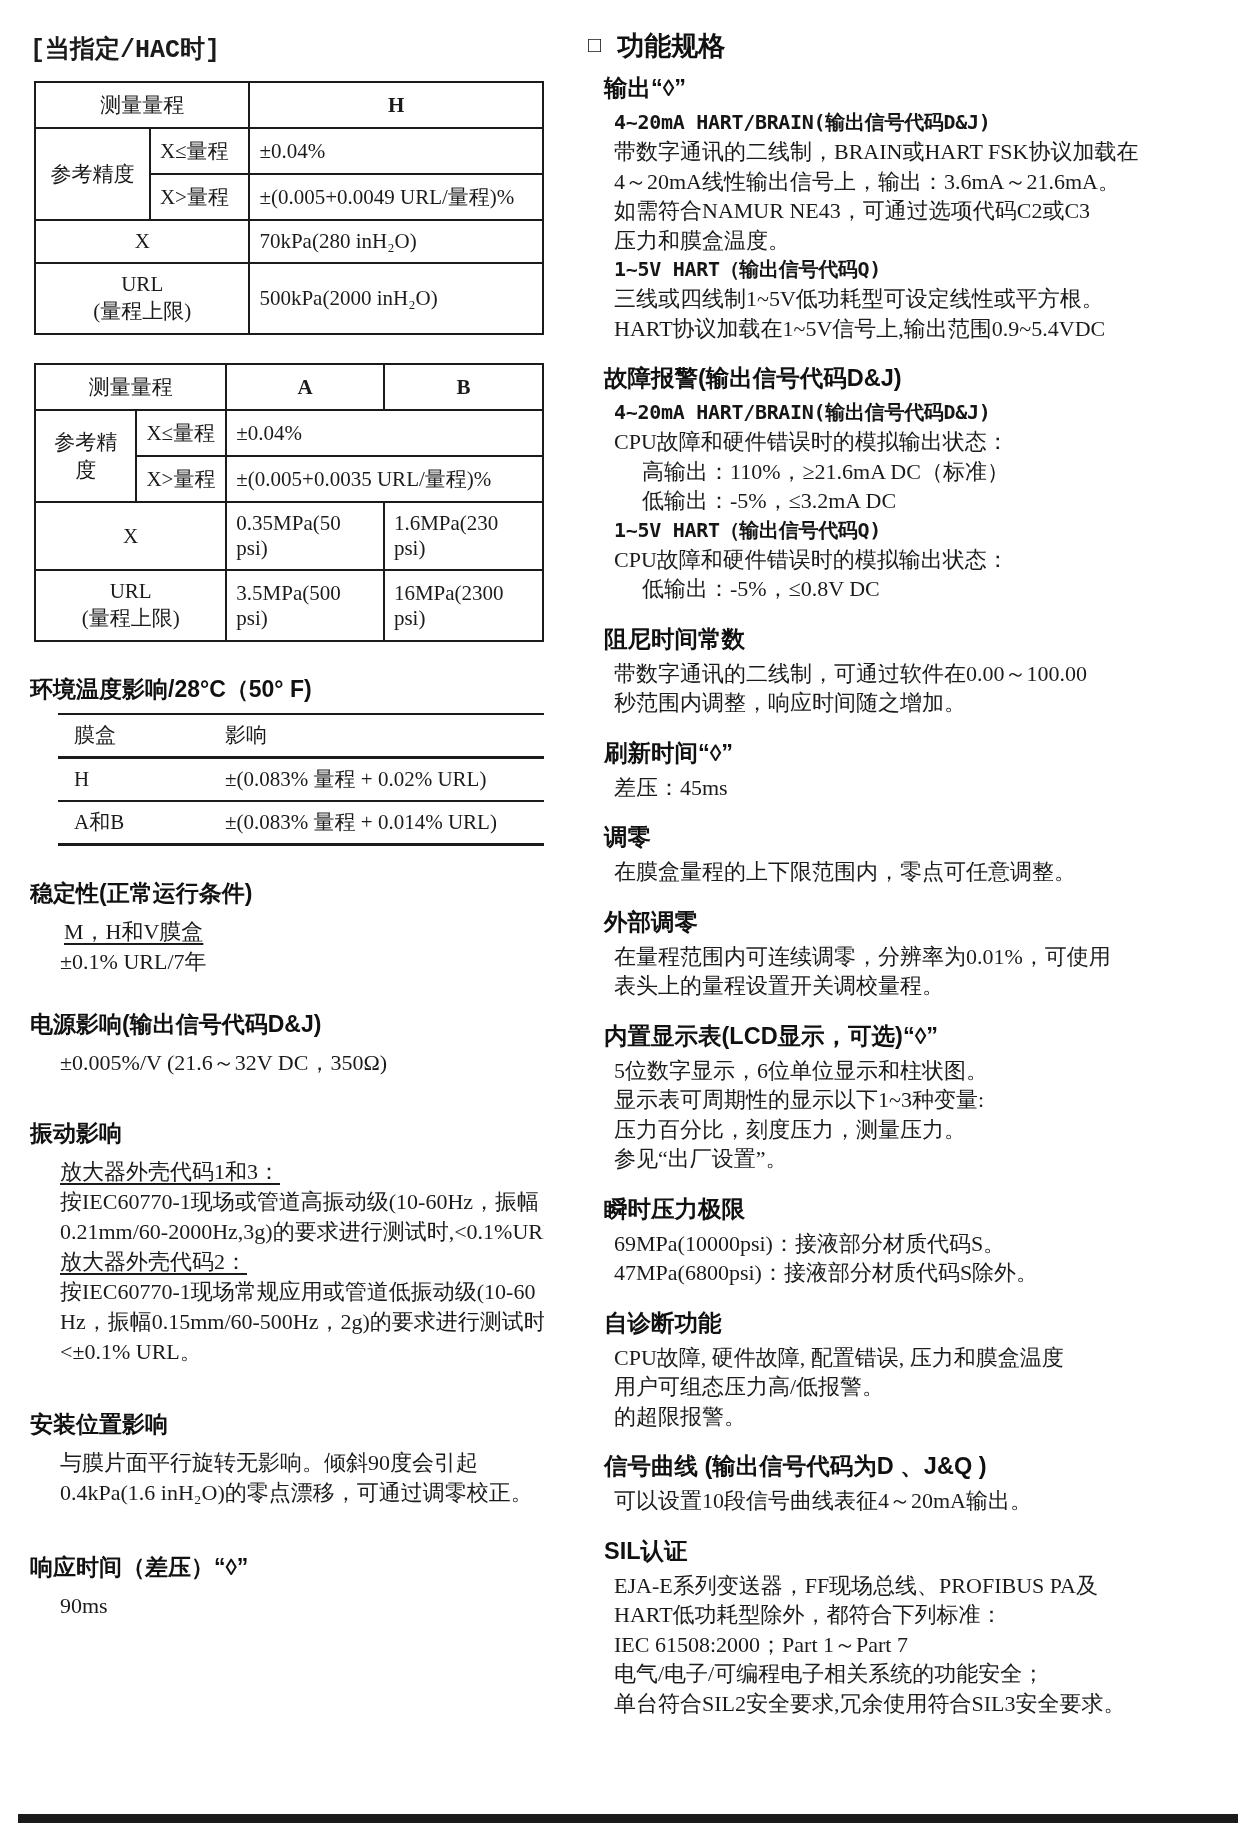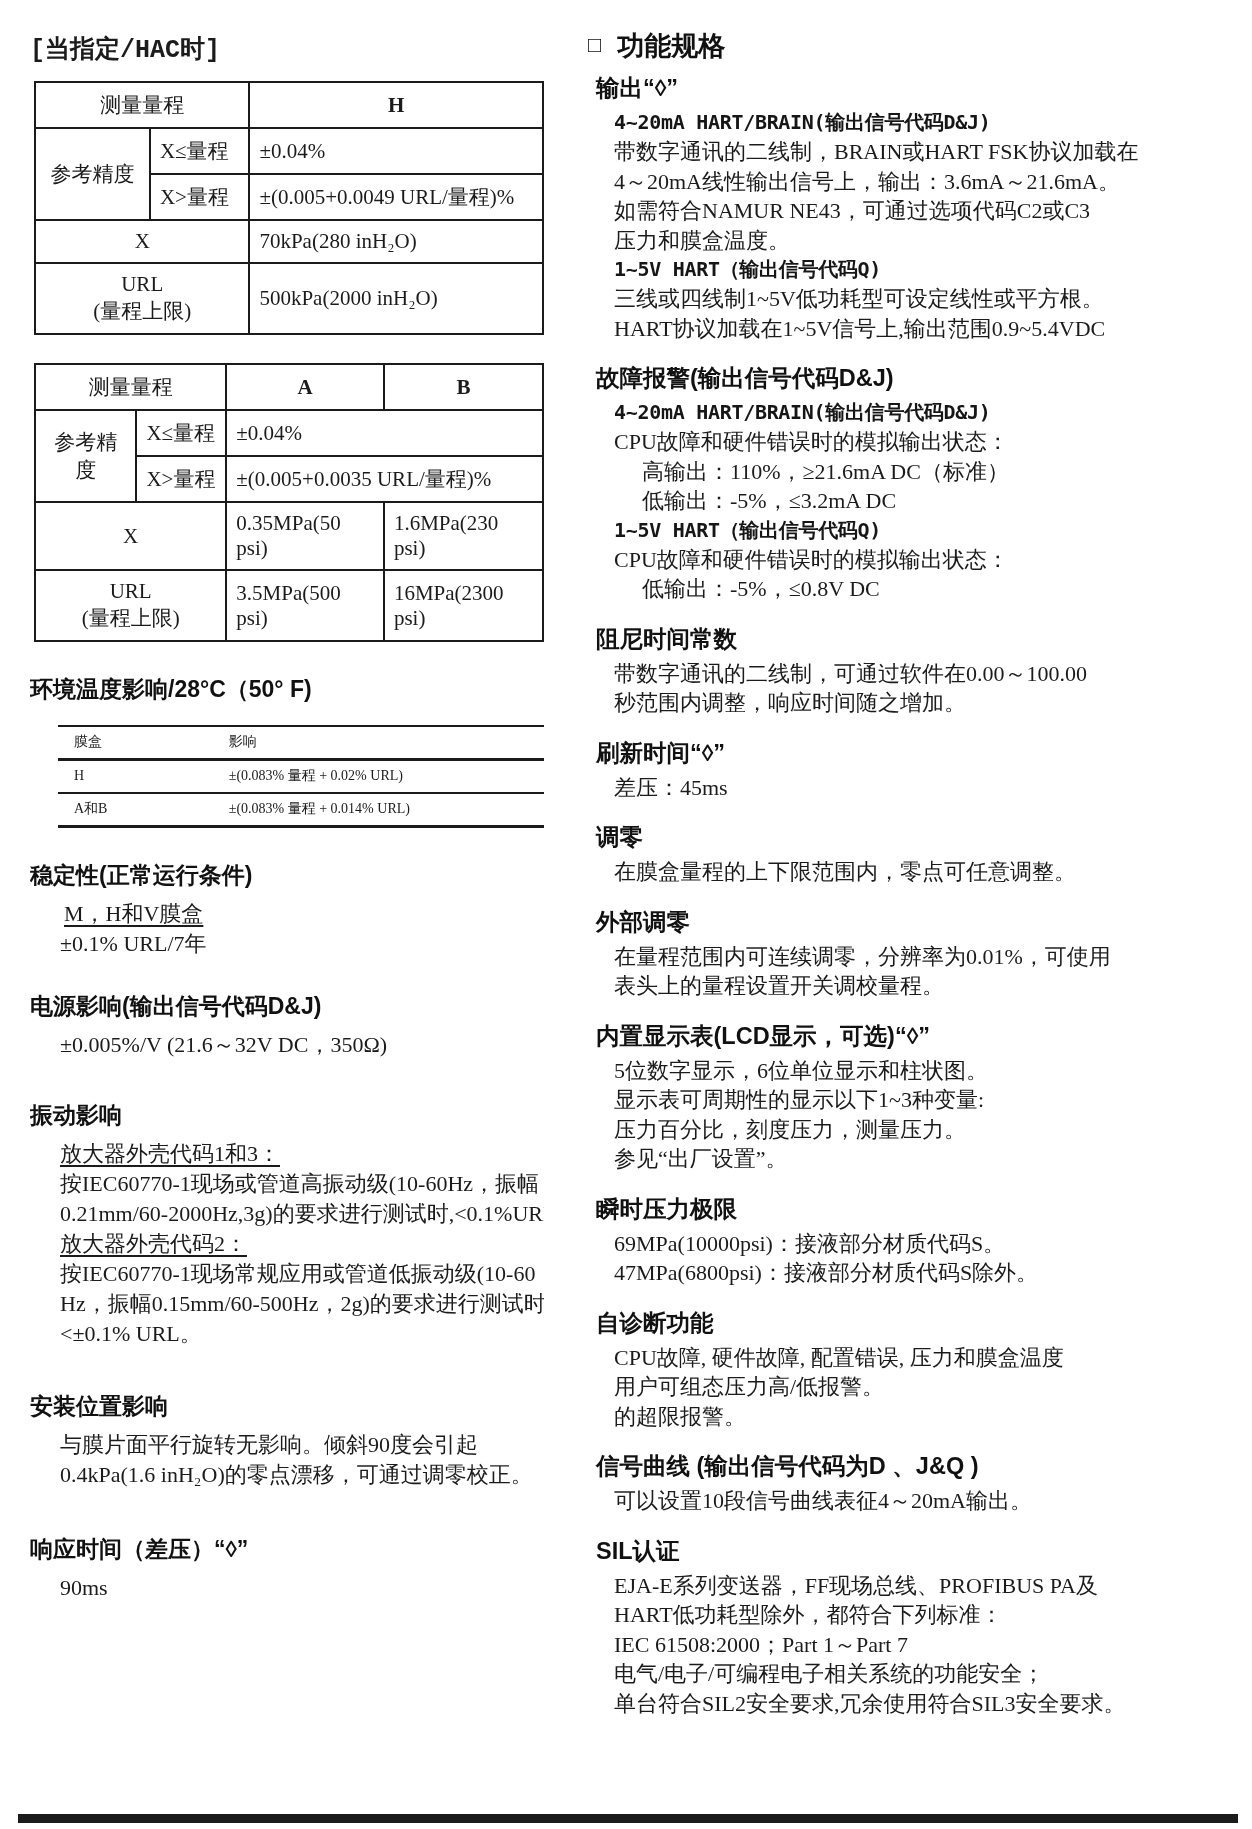--- a/index.html
+++ b/index.html
@@ -29,40 +29,40 @@
   .wvalB  { width:150px; }
 
   .lh {
     font-family:"Liberation Sans","DejaVu Sans",sans-serif;
     font-weight:700; font-size:23px; color:#111; margin:32px 0 8px 0;
     white-space:nowrap;
   }
   .lb { font-size:22px; line-height:30px; padding-left:30px; white-space:nowrap; }
   .ul { text-decoration:underline; text-underline-offset:4px; }
 
-  .ttable { border-collapse:collapse; margin:20px 0 0 28px; font-size:14px; }
+  .ttable { border-collapse:collapse; margin:8px 0 0 28px; font-size:21px; }
   .ttable td { padding:6px 8px 7px 8px; white-space:nowrap; }
   .ttable .c1 { width:146px; padding-left:16px; }
   .ttable .c2 { width:316px; }
   .ttable tr.hr0 { border-top:2px solid #1b1b1b; border-bottom:3px solid #1b1b1b; }
   .ttable tr.hr1 { border-bottom:2px solid #1b1b1b; }
   .ttable tr.hr2 { border-bottom:3px solid #1b1b1b; }
 
   
   .func-head {
     display:flex; align-items:center; gap:16px;
     font-family:"Liberation Sans","DejaVu Sans",sans-serif;
     font-weight:700; font-size:27px; color:#111; margin:2px 0 6px 0;
   }
   .func-head .sq { font-weight:400; font-size:22px; position:relative; top:-1px; }
 
   .sec { margin-top:19px; }
   .rh {
     font-family:"Liberation Sans","DejaVu Sans",sans-serif;
-    font-weight:700; font-size:23.5px; color:#111; margin:0 0 4px 8px;
+    font-weight:700; font-size:23.5px; color:#111; margin:0 0 4px 16px;
     white-space:nowrap;
   }
   .rsub {
     font-family:"DejaVu Sans Mono","Liberation Sans",sans-serif;
     font-weight:700; font-size:20px; letter-spacing:-0.3px;
     padding-left:26px; line-height:29px; white-space:nowrap; color:#161616;
   }
   .rb  { font-size:22px; line-height:29.5px; padding-left:26px; white-space:nowrap; }
   .rb2 { padding-left:54px; }
 

